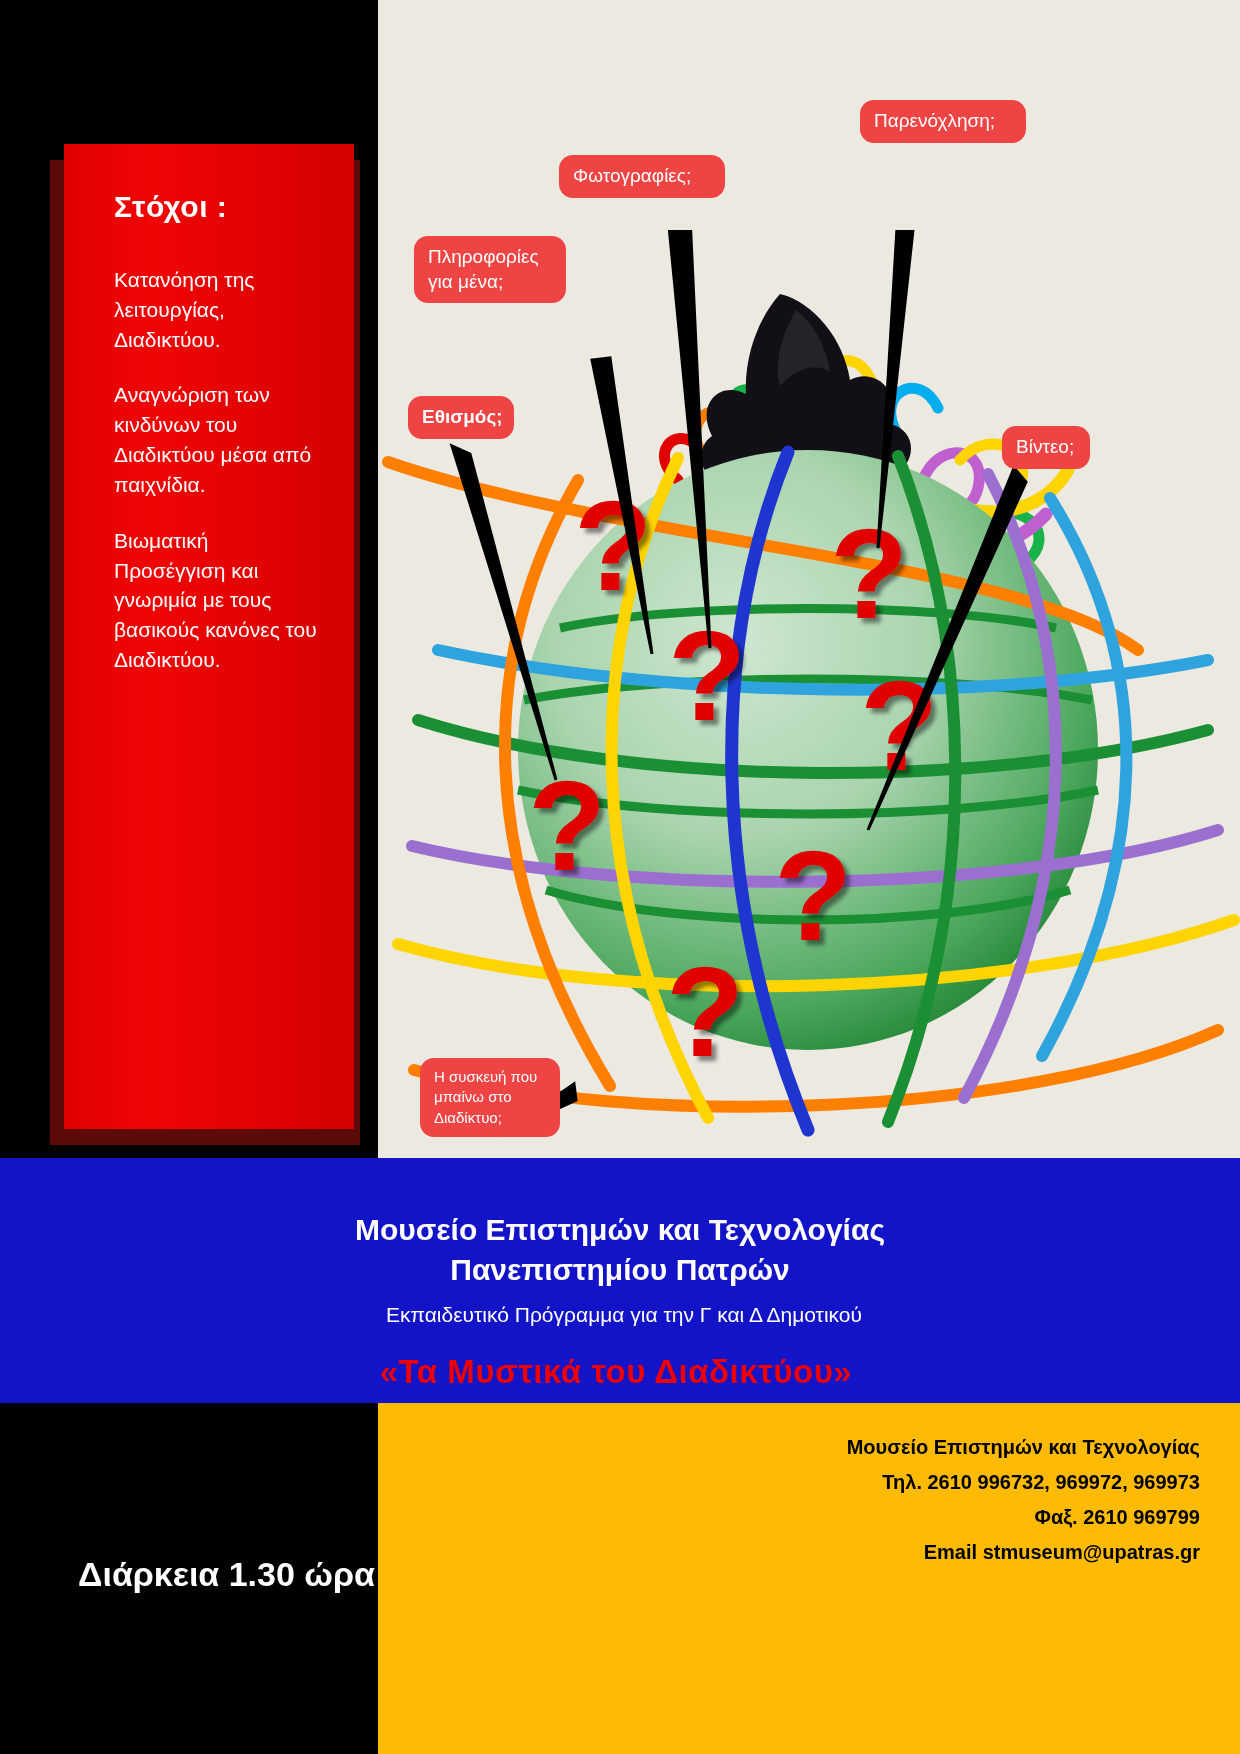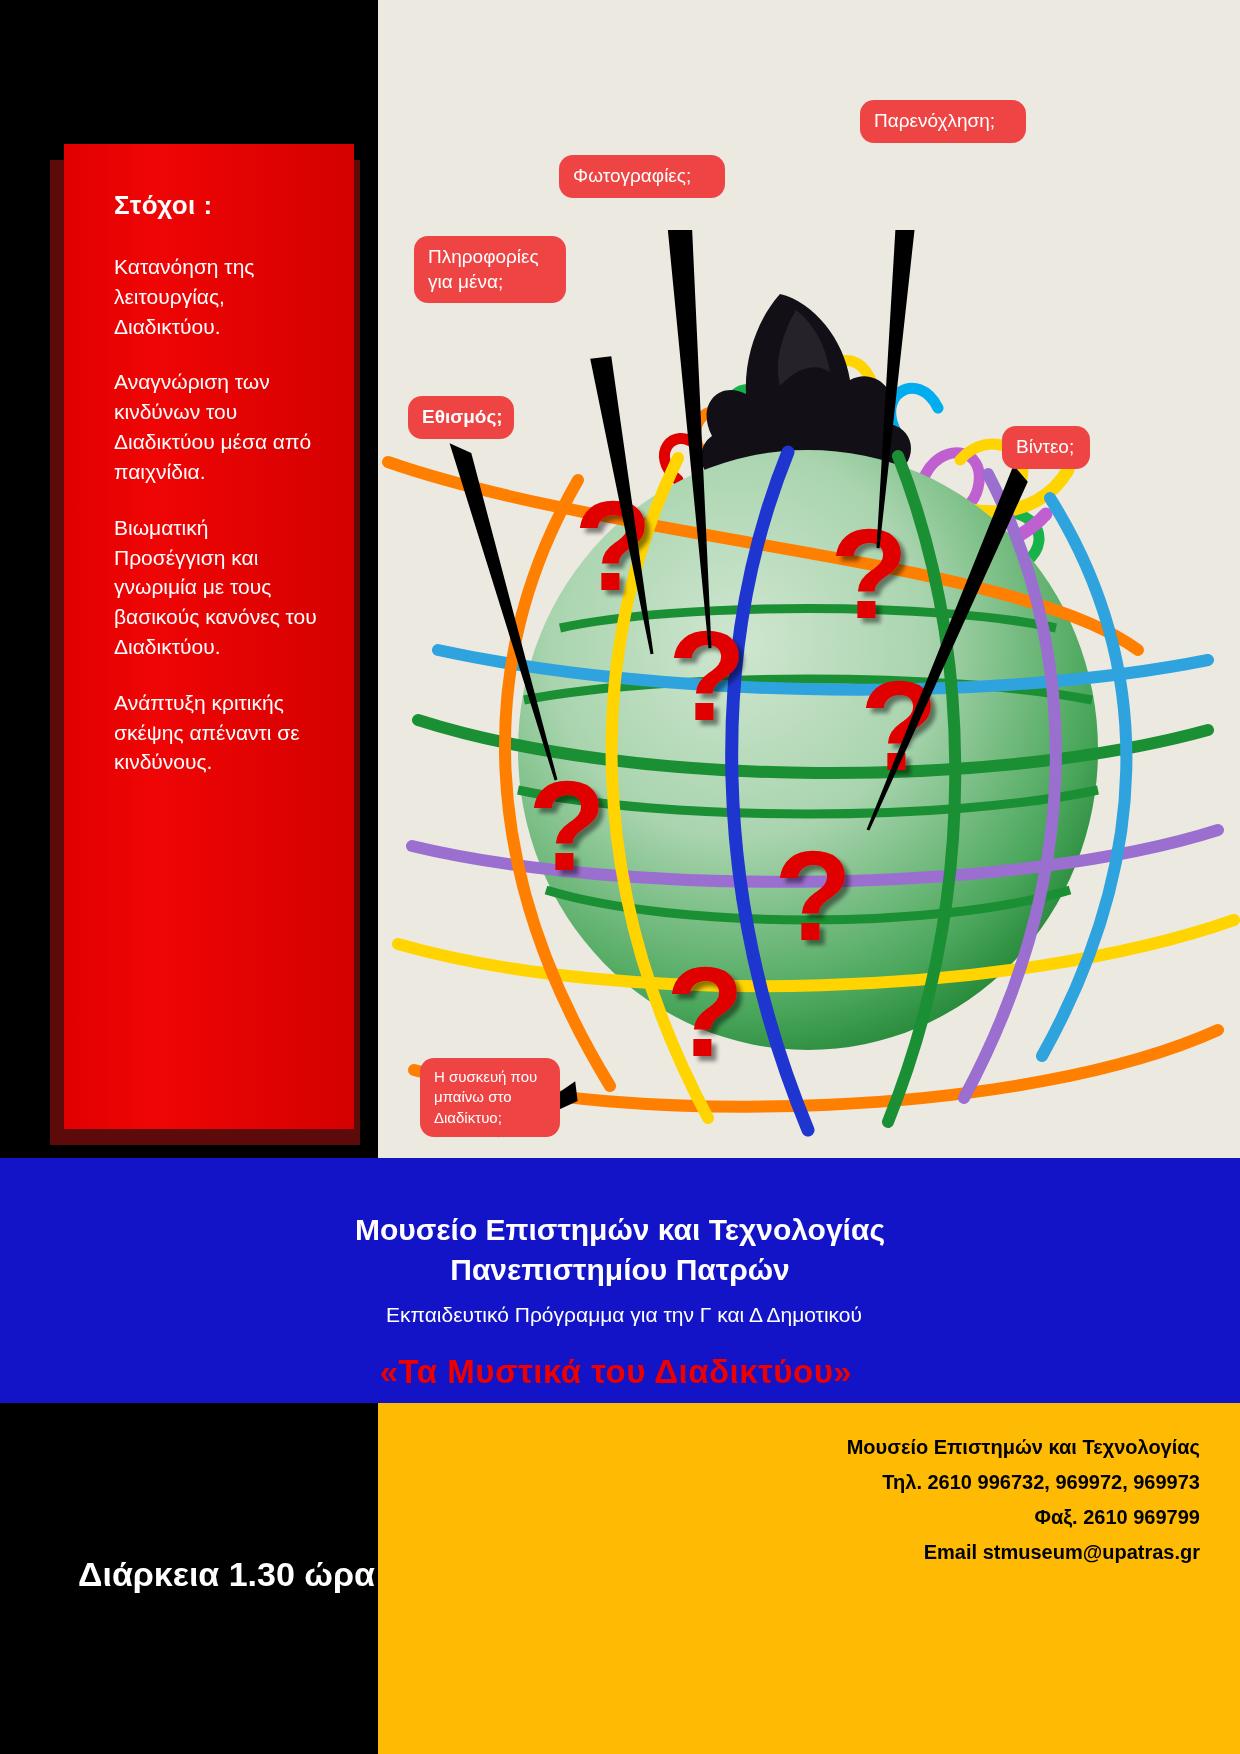--- a/index.html
+++ b/index.html
@@ -60,23 +60,23 @@
     position: absolute;
     left: 64px; top: 144px;
     width: 290px; height: 985px;
     background: #ee0000;
     background: linear-gradient(90deg,#e00000 0%,#f00505 30%,#d40000 100%);
     box-sizing: border-box;
     padding: 46px 30px 20px 50px;
     color: #ffffff;
   }
   .goals-title {
-    font-size: 26px;
-    font-weight: bold;
-    margin: 0 0 31px 0;
+    font-size: 30px;
+    font-weight: bold;
+    margin: 0 0 41px 0;
     letter-spacing: 0.5px;
   }
   .goals-box p {
     font-size: 21px;
     line-height: 1.42;
     margin: 0 0 26px 0;
   }
 
   
   #globe-wrap {
@@ -153,21 +153,20 @@
 
   <div class="bg-black"></div>
   <div class="bg-cream"></div>
 
   <div class="goals-shadow"></div>
   <div class="goals-box">
     <div class="goals-title">Στόχοι :</div>
     <p>Κατανόηση της λειτουργίας, Διαδικτύου.</p>
     <p>Αναγνώριση των  κινδύνων του Διαδικτύου μέσα από παιχνίδια.</p>
     <p>Βιωματική Προσέγγιση και γνωριμία με τους βασικούς κανόνες του Διαδικτύου.</p>
-    <p>Ανάπτυξη κριτικής σκέψης απέναντι σε κινδύνους.</p>
   </div>
 
   <div id="globe-wrap">
     <svg width="862" height="930" viewBox="0 0 862 930">
       <defs>
         <radialGradient id="globeGrad" cx="38%" cy="32%" r="78%">
           <stop offset="0%" stop-color="#cfe6d0"></stop>
           <stop offset="42%" stop-color="#a9d4ae"></stop>
           <stop offset="78%" stop-color="#4ca85d"></stop>
           <stop offset="100%" stop-color="#147a28"></stop>

